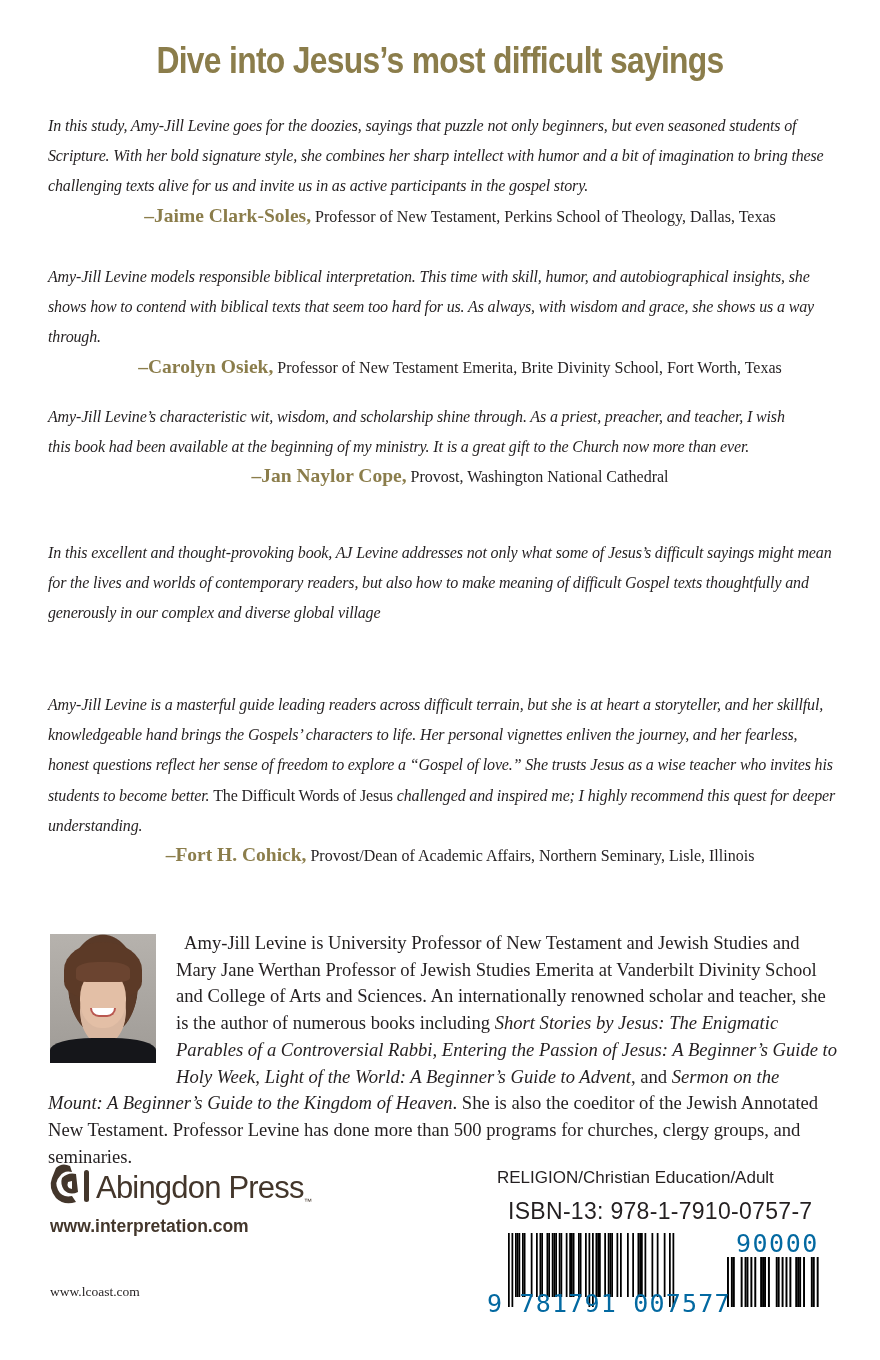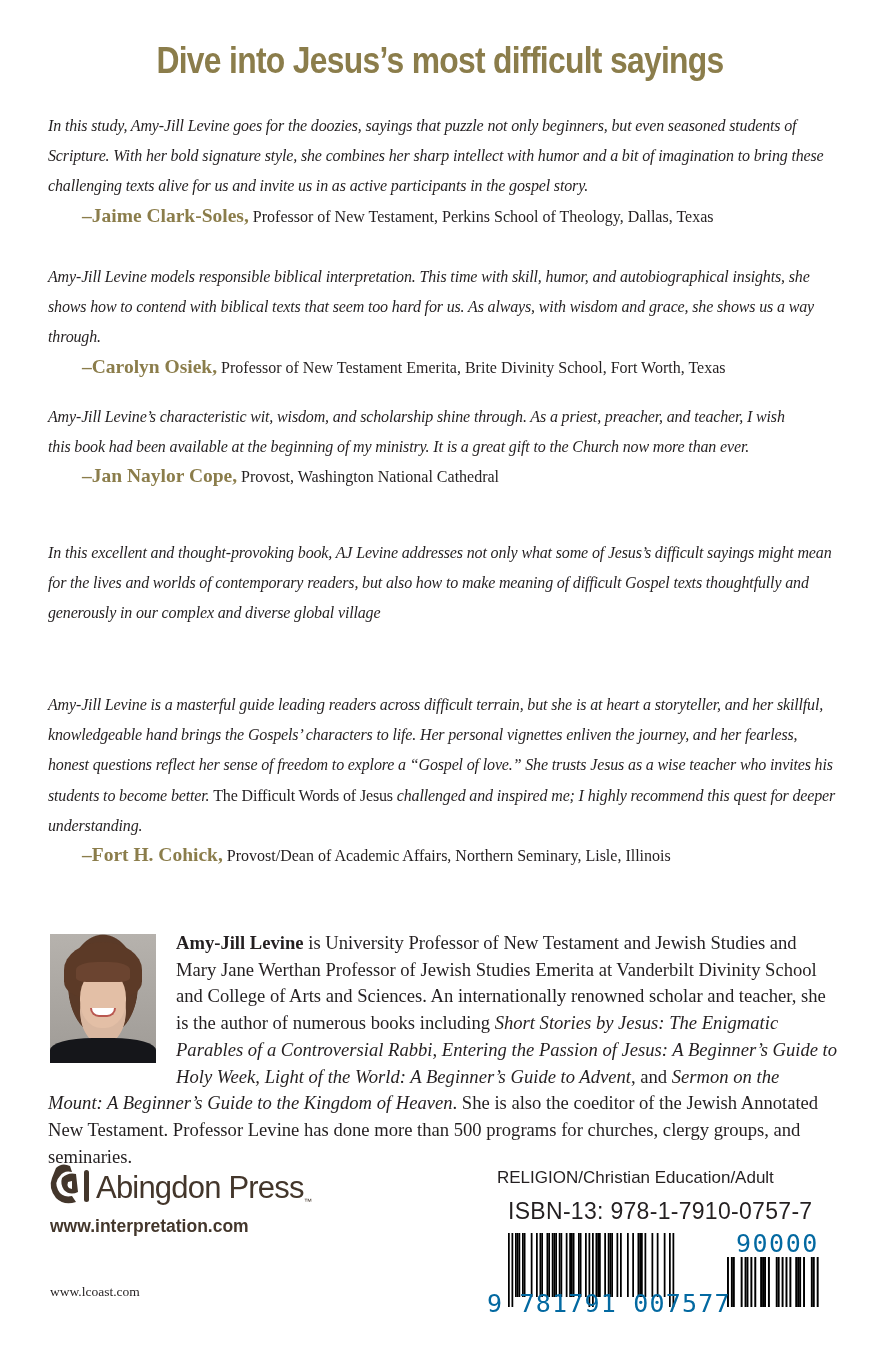--- a/index.html
+++ b/index.html
@@ -13,21 +13,21 @@
     transform: scaleX(0.86); transform-origin: center;
   }
 
   .blurb { position: absolute; left: 48px; width: 790px; }
   .quote {
     font-style: italic; font-size: 16px; line-height: 30.2px; color: #231f20;
     letter-spacing: -0.15px;
   }
   .quote .roman { font-style: normal; }
   .attrib {
-    margin-left: 34px; margin-top: 1px; font-size: 16px; line-height: 26px; white-space: nowrap;
+    margin-left: 34px; margin-top: 1px; font-size: 16px; line-height: 26px; white-space: nowrap; text-align: center;
   }
   .attrib .name { font-weight: bold; color: #8b7d4b; font-size: 19.5px; }
   .attrib .dash { color: #8b7d4b; font-weight: bold; font-size: 19.5px; }
 
   #b1 { top: 111px; }
   #b2 { top: 262px; }
   #b3 { top: 402px; }
   #b4 { top: 538px; }
   #b5 { top: 690px; }
 
@@ -37,21 +37,21 @@
     background: radial-gradient(ellipse at 50% 60%, #d9b7a0 0 30%, transparent 31%),
                 radial-gradient(ellipse at 50% 40%, #5a3a28 0 46%, transparent 47%),
                 linear-gradient(#b6b2ad, #9f9b96);
     position: relative; overflow: hidden;
   }
   .photo .face { position: absolute; left: 30px; top: 34px; width: 46px; height: 60px; border-radius: 50% 50% 46% 46%; background: #e3bfa6; }
   .photo .hair { position: absolute; left: 14px; top: 8px; width: 78px; height: 56px; border-radius: 50% 50% 30% 30%; background: #5c3a27; }
   .photo .bangs { position: absolute; left: 26px; top: 28px; width: 54px; height: 20px; border-radius: 40% 40% 20% 20%; background: #6b4430; }
   .photo .smile { position: absolute; left: 40px; top: 74px; width: 26px; height: 9px; border-radius: 0 0 14px 14px; background: #fff; border: 2px solid #b9574f; border-top: none; }
   .photo .neck { position: absolute; left: 0; top: 104px; width: 106px; height: 30px; background: #15161a; border-radius: 40% 40% 0 0; }
-  .bio .strong { font-weight: bold; }
+  .bio .strong { font-weight: normal; margin-left: 8px; }
   .bio .it { font-style: italic; }
 
   .logo { position: absolute; top: 1162px; left: 48px; display: flex; align-items: flex-end; }
   .logo .mark { width: 44px; height: 44px; position: relative; margin-right: 4px; }
   .logo .wordmark {
     font-family: "Liberation Sans", "DejaVu Sans", sans-serif; font-size: 31px; color: #43362b;
     letter-spacing: -0.8px;
   }
   .logo .tm { font-size: 8px; vertical-align: top; font-family: "Liberation Sans", sans-serif; color: #43362b; }
   .publisher-url {

